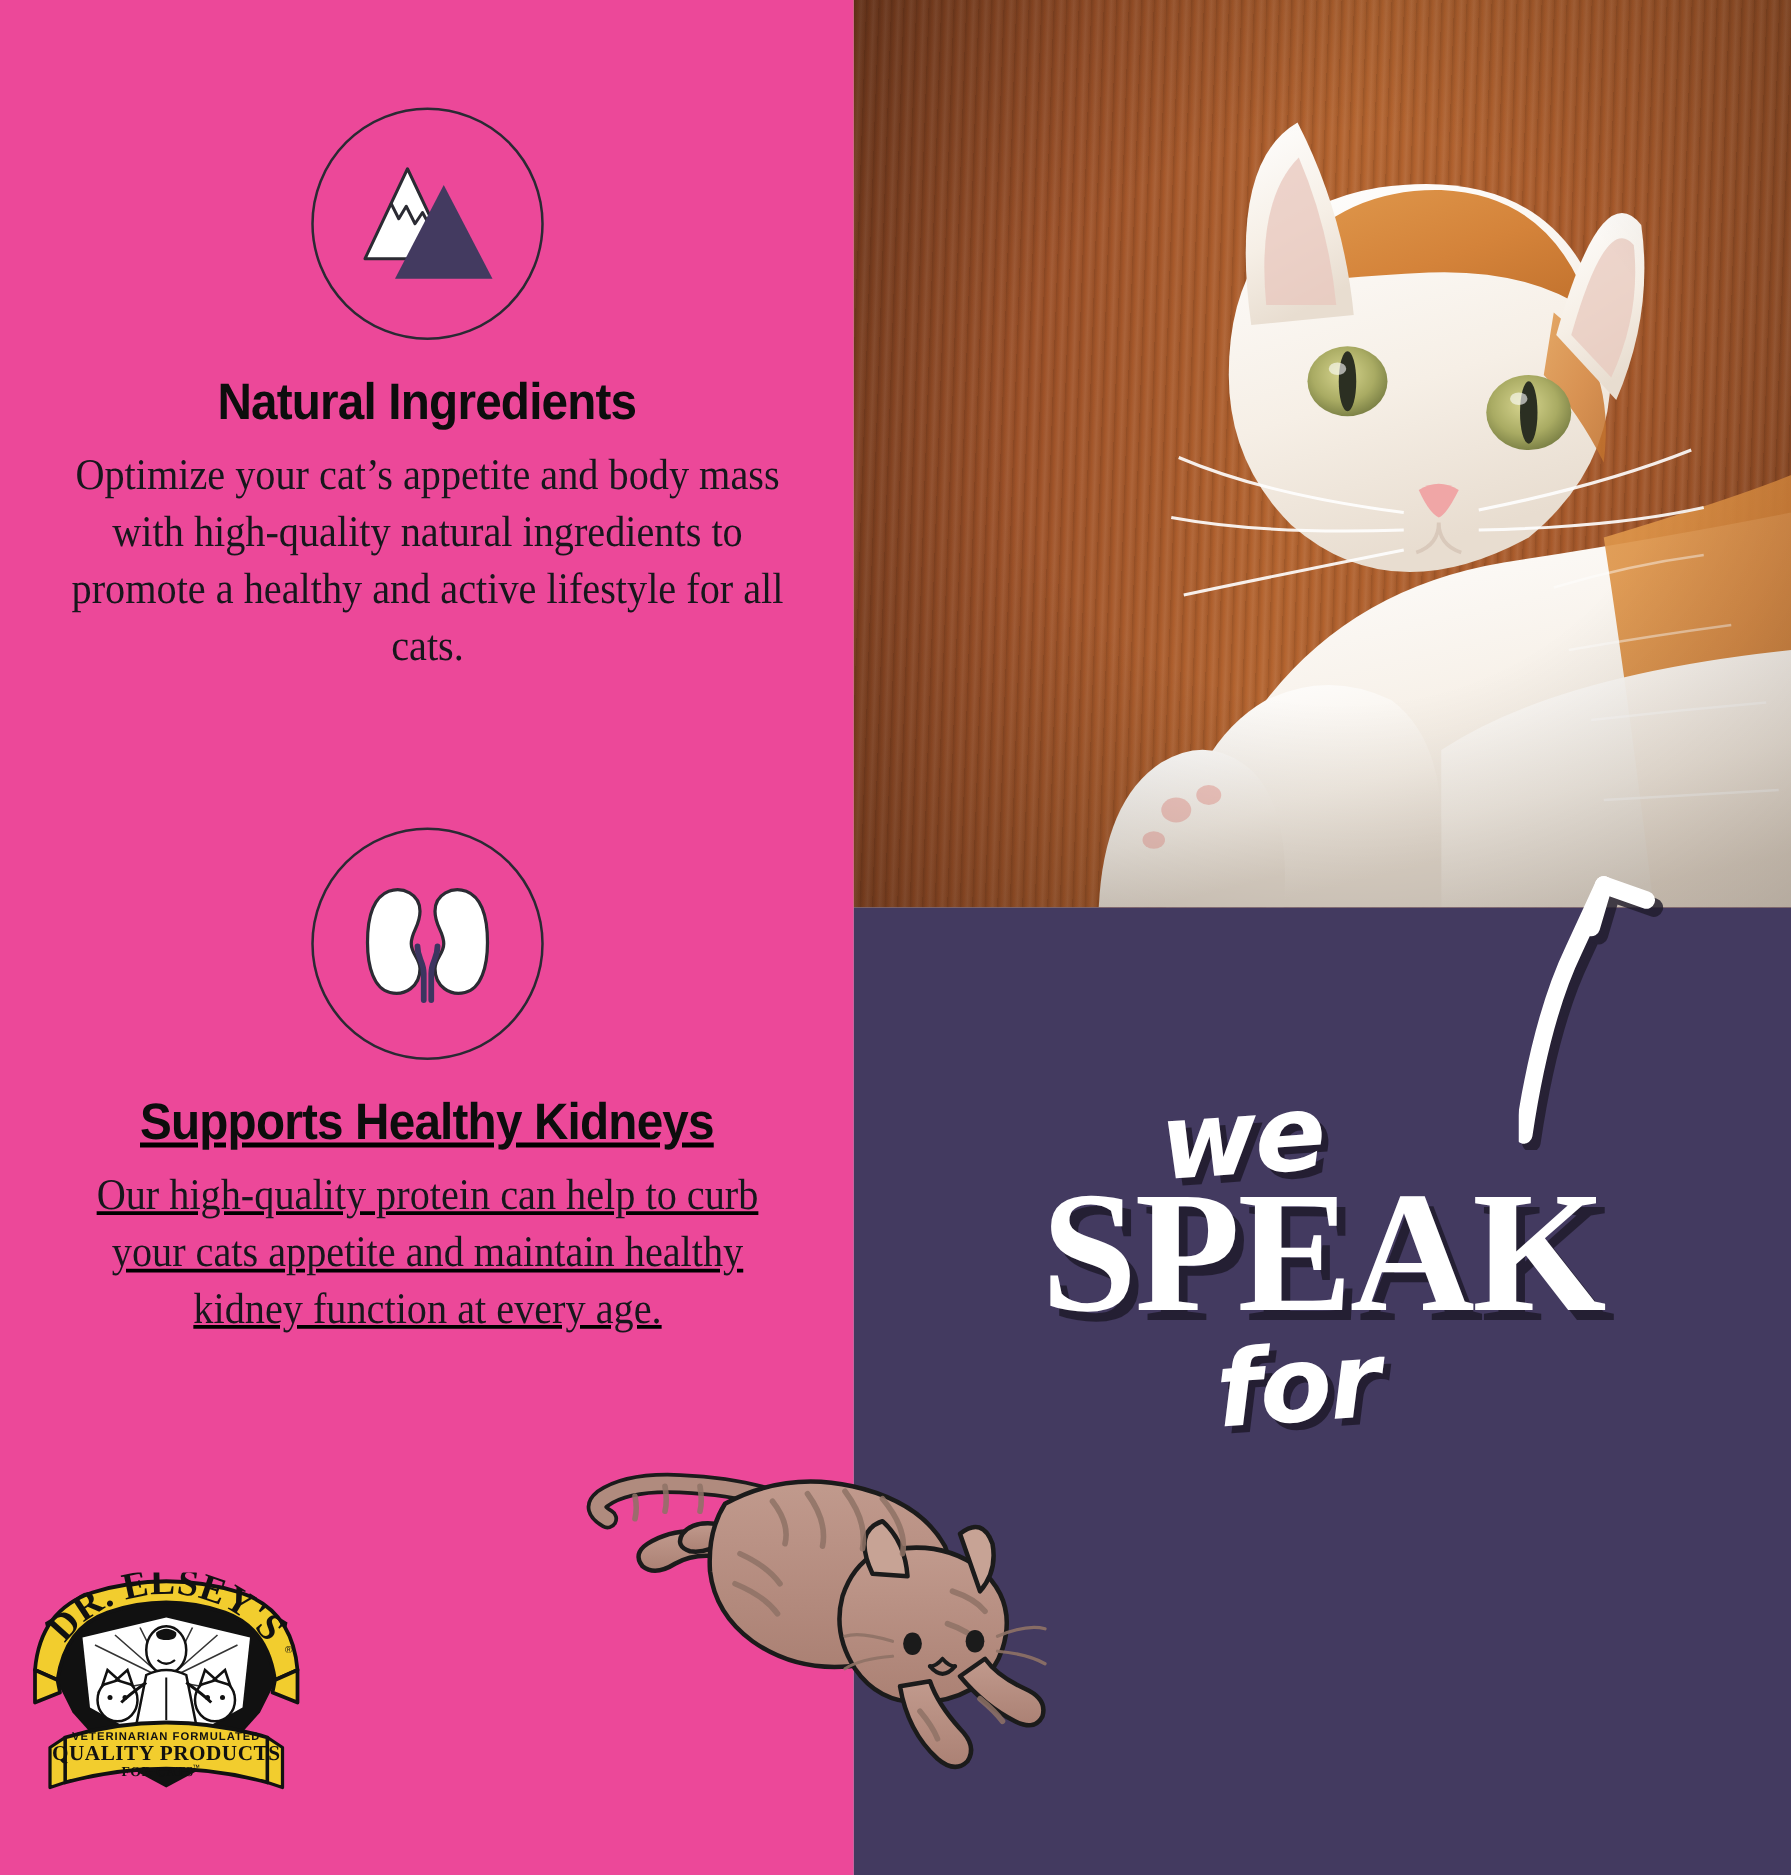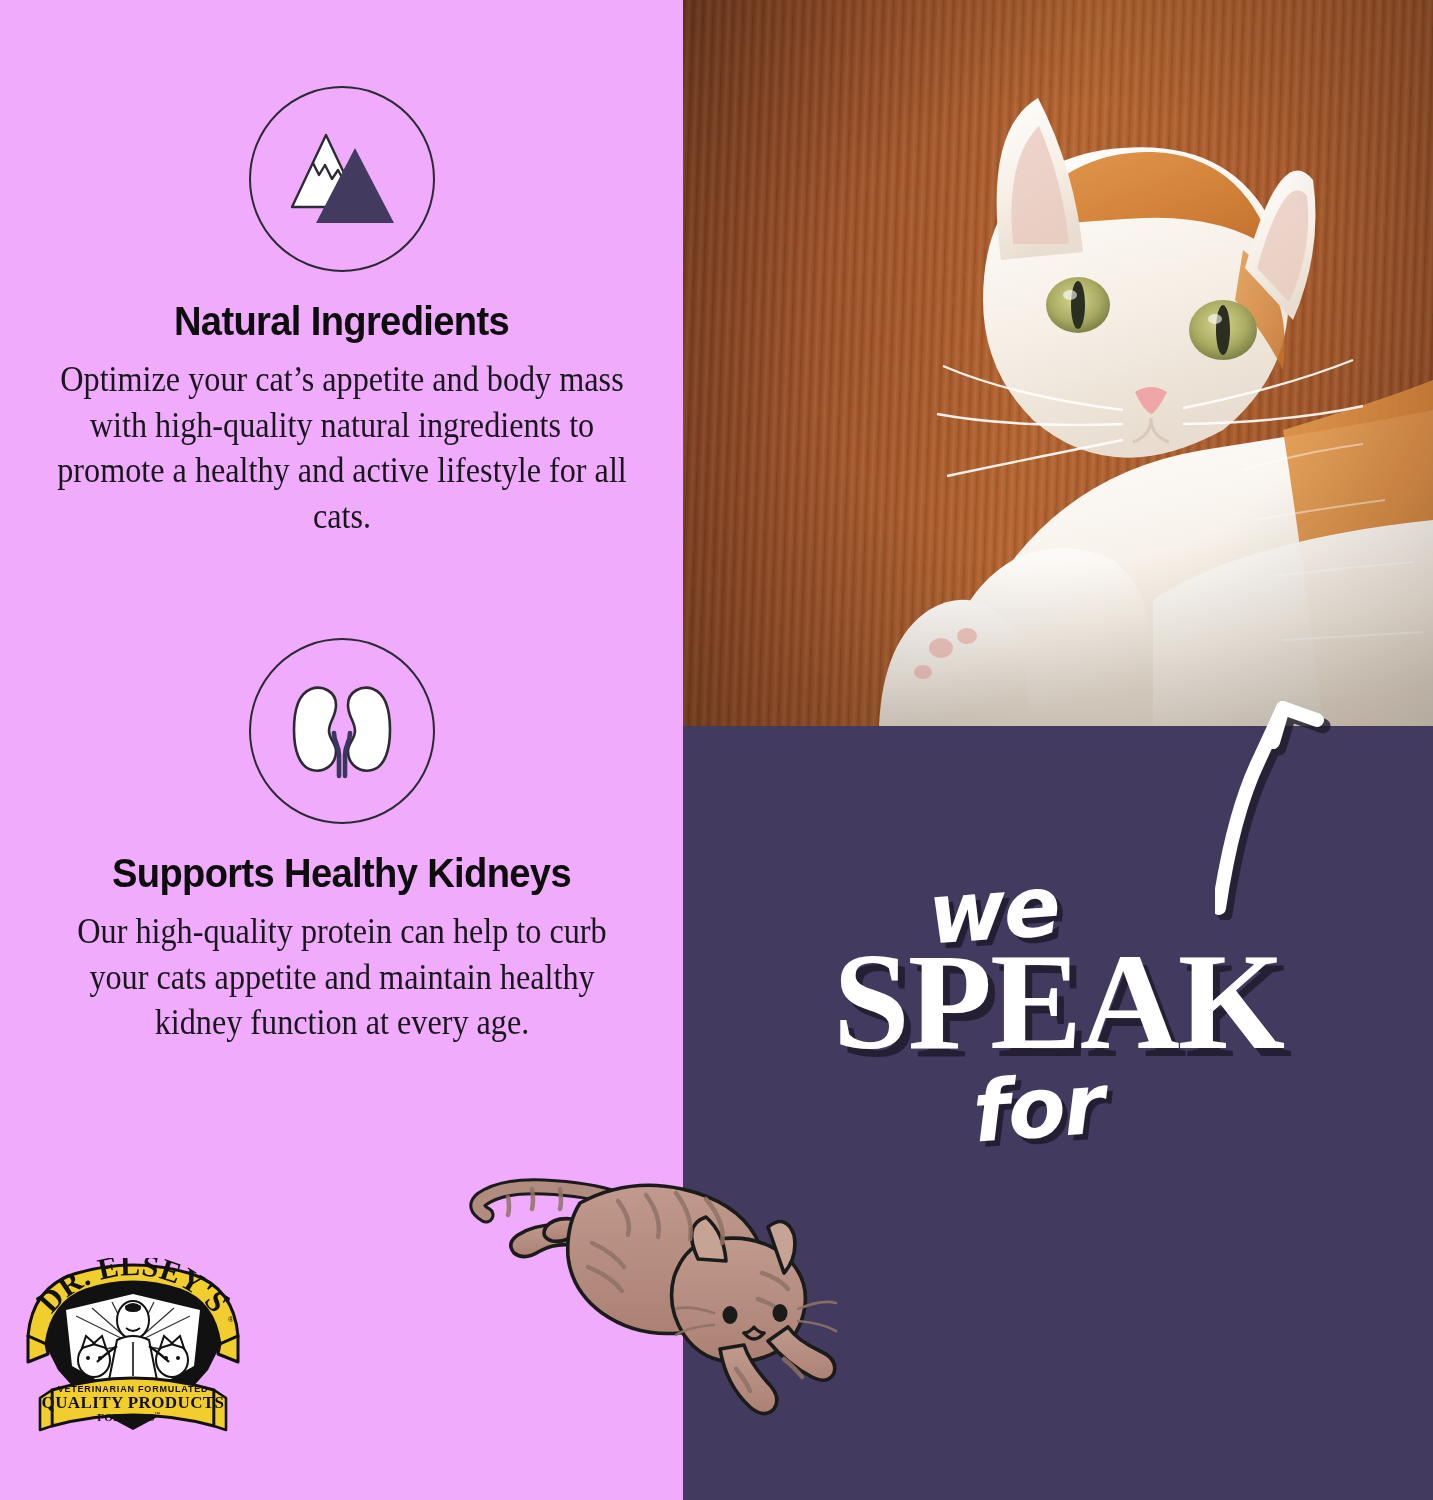--- a/index.html
+++ b/index.html
@@ -16,31 +16,31 @@
     font-family: "Liberation Sans", sans-serif;
   }
 
   
   .left-col {
     position: absolute;
     left: 0;
     top: 0;
     width: 683px;
     height: 1500px;
-    background: #f0abfc;
+    background: #ec4899;
   }
 
   .feature {
     position: absolute;
     left: 0;
     width: 683px;
     text-align: center;
   }
   .feature-1 { top: 86px; }
-  .feature-2 { top: 638px; }
+  .feature-2 { top: 662px; text-decoration: underline; }
 
   .icon-circle {
     width: 186px;
     height: 186px;
     margin: 0 auto;
     border: 2.5px solid #2a2a33;
     border-radius: 50%;
     box-sizing: border-box;
     display: flex;
     align-items: center;

